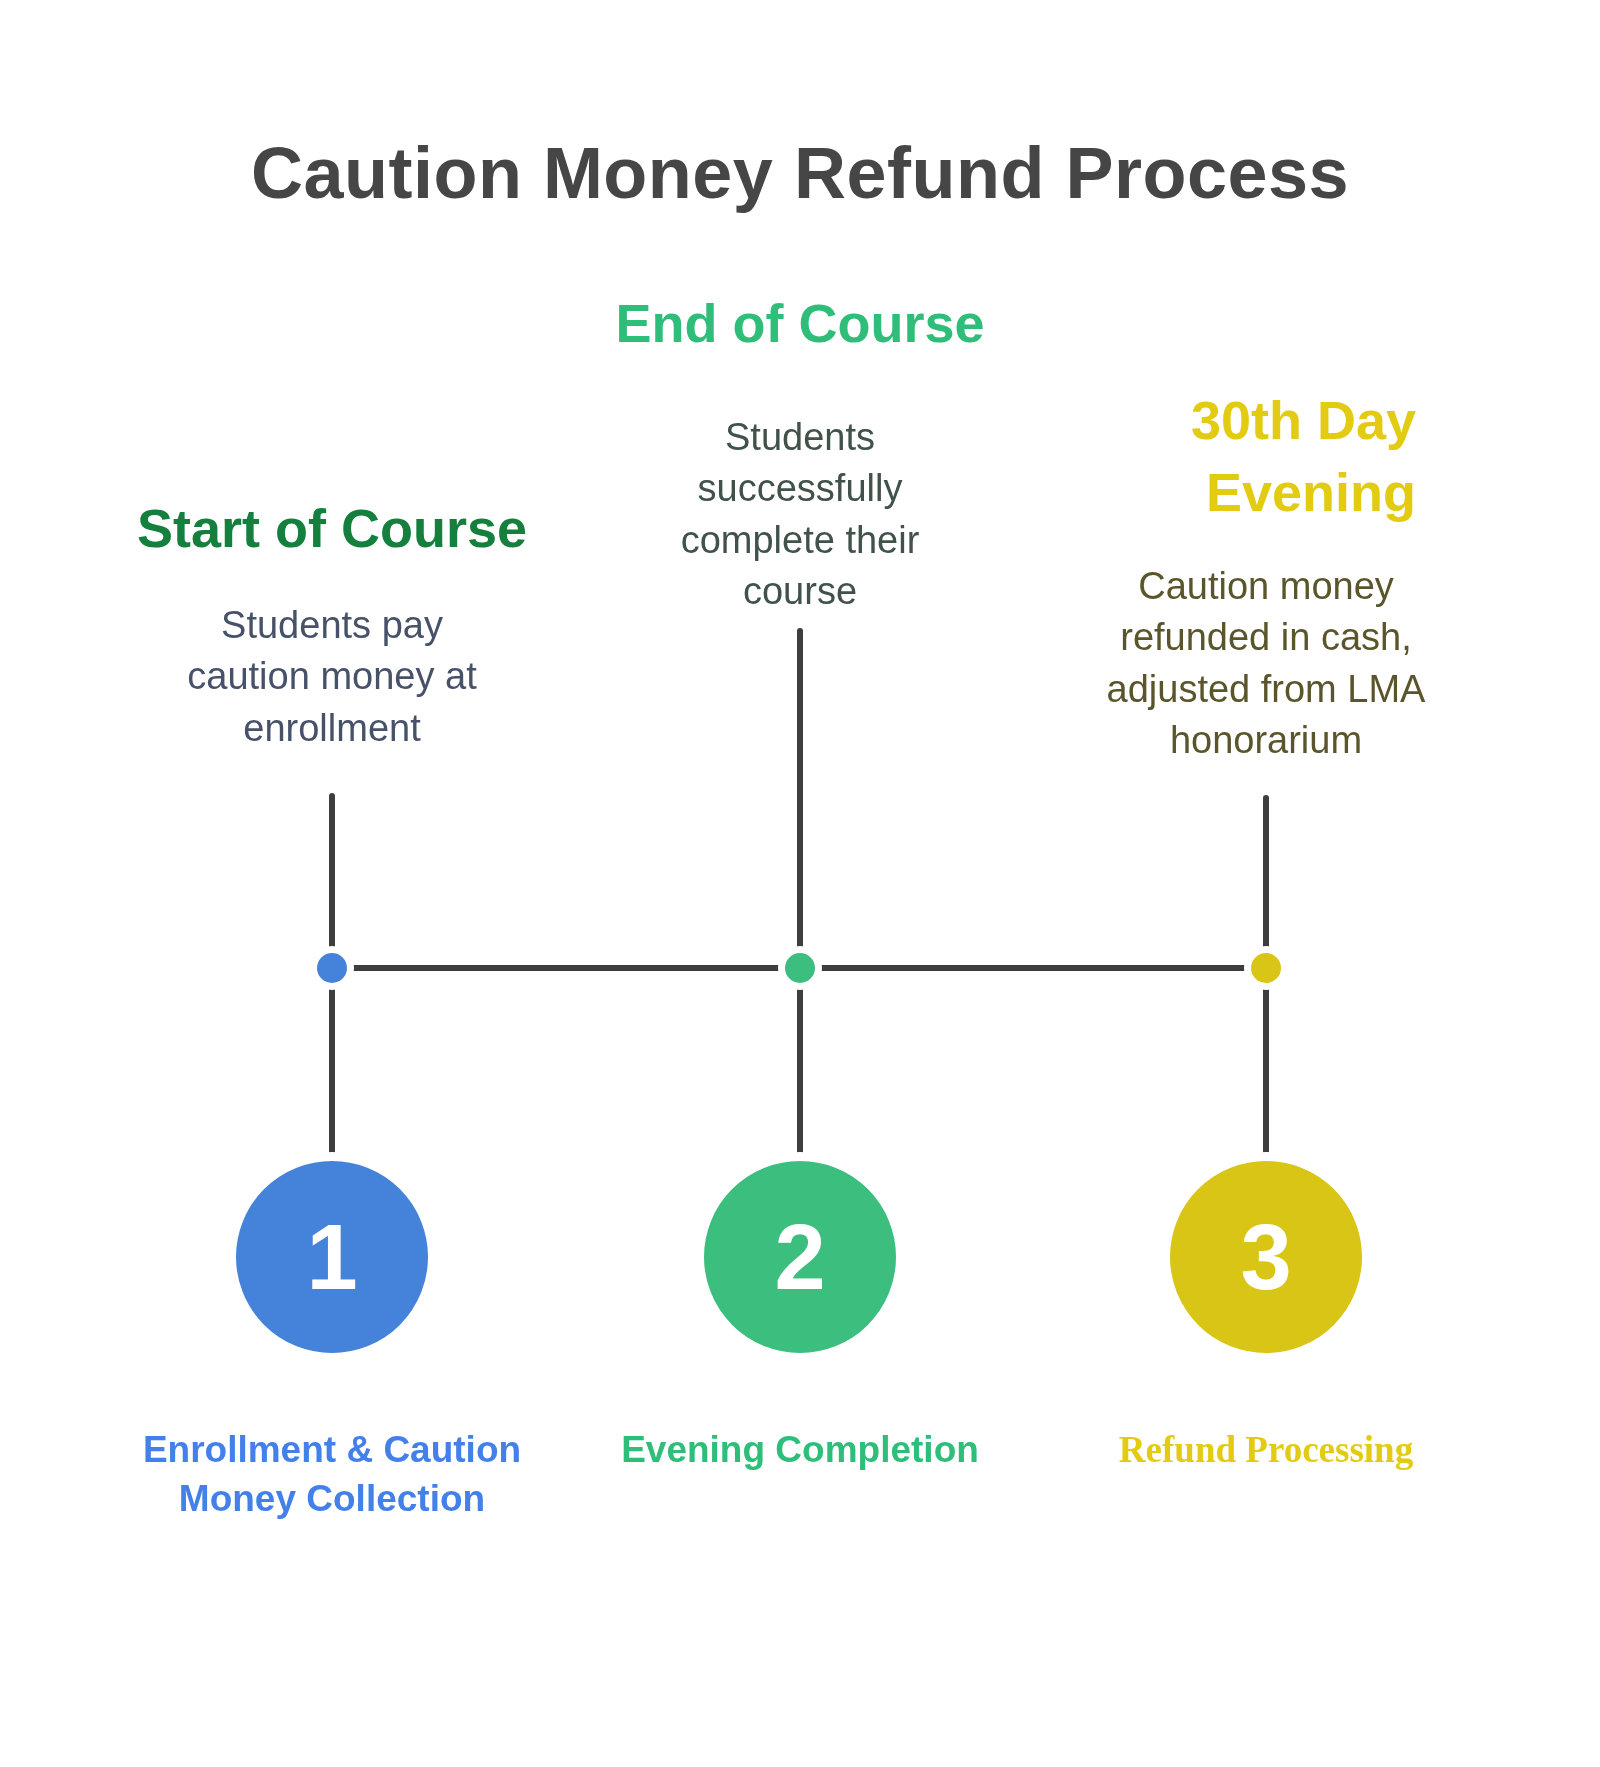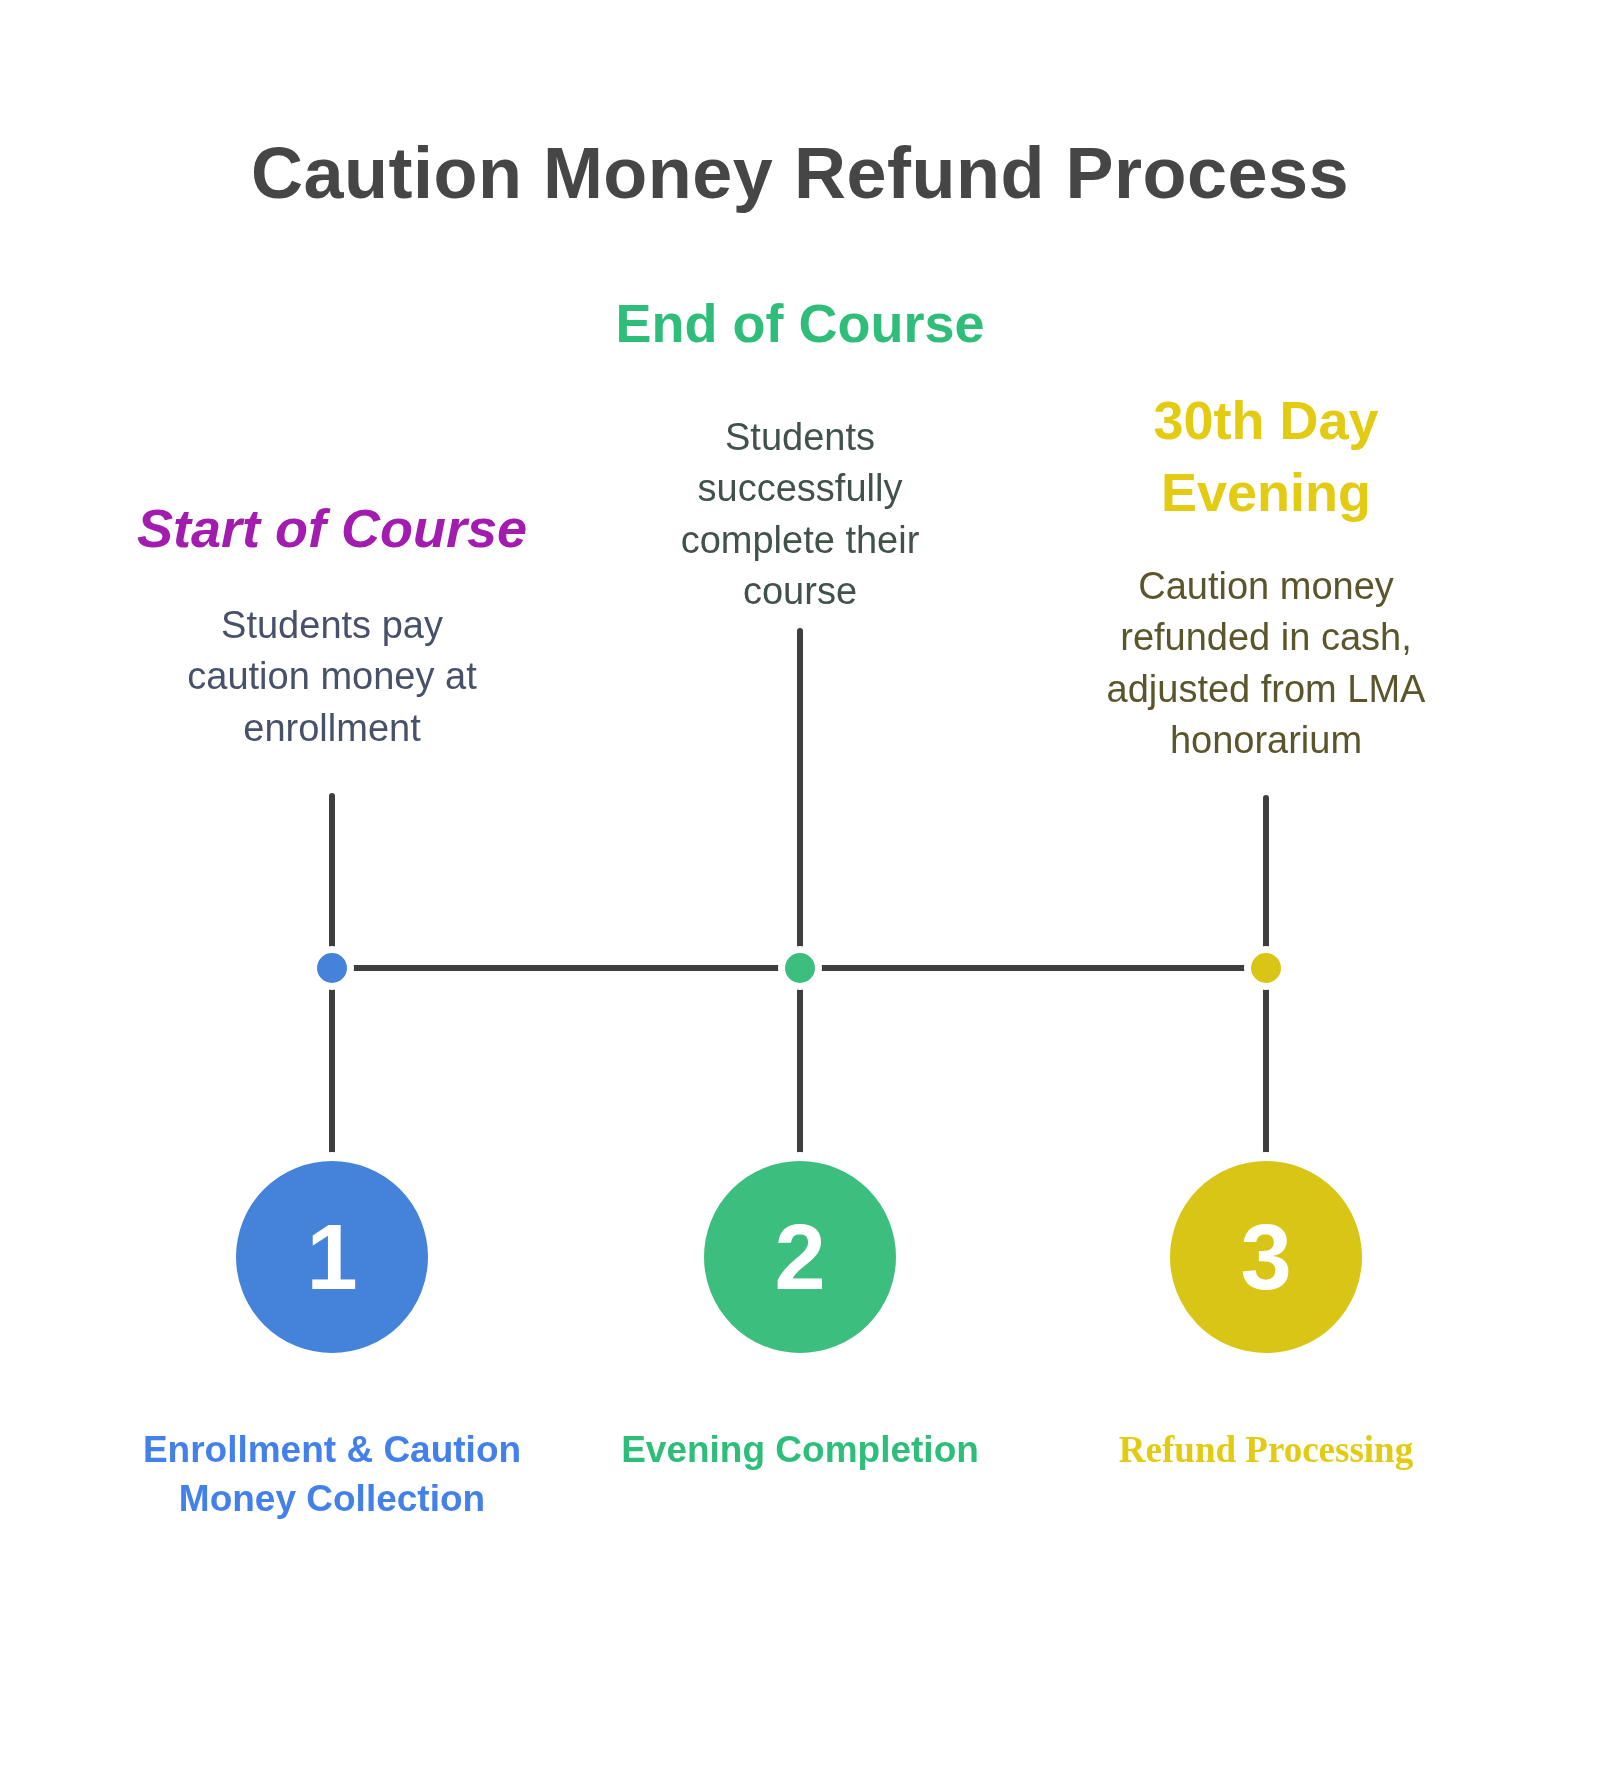--- a/index.html
+++ b/index.html
@@ -41,21 +41,21 @@
     left: 50%;
     transform: translateX(-50%);
     width: 440px;
     text-align: center;
     font-size: 54px;
     font-weight: bold;
     line-height: 1.33;
   }
   .col-1 .heading { top: 493px; }
   .col-2 .heading { top: 288px; }
-  .col-3 .heading { top: 385px; width: 300px; }
+  .col-3 .heading { top: 385px; width: 300px; text-align: right; }
 
   .desc {
     position: absolute;
     left: 50%;
     transform: translateX(-50%);
     text-align: center;
     font-size: 38px;
     font-weight: normal;
     line-height: 1.35;
   }
@@ -131,21 +131,21 @@
 </head>
 <body>
 
 <div class="canvas" style="background: rgb(255, 255, 255);">
 
   <div class="title" style="color: rgb(70, 70, 70);">Caution Money Refund Process</div>
 
   <div class="hline" style="background: rgb(62, 62, 62);"></div>
 
   <div class="col col-1">
-    <div class="heading" style="color: #a21caf; font-style: italic;">Start of Course</div>
+    <div class="heading" style="color: #15803d;">Start of Course</div>
     <div class="desc" style="color: rgb(71, 81, 105);">Students pay caution money at enrollment</div>
     <div class="vline" style="background: rgb(62, 62, 62);"></div>
     <div class="dot" style="background: rgb(69, 131, 219);"></div>
     <div class="bigcircle" style="background: rgb(69, 131, 219);">
       <span class="num">1</span>
     </div>
     <div class="label" style="color: rgb(68, 128, 234);">Enrollment &amp; Caution Money Collection</div>
   </div>
 
   <div class="col col-2">

